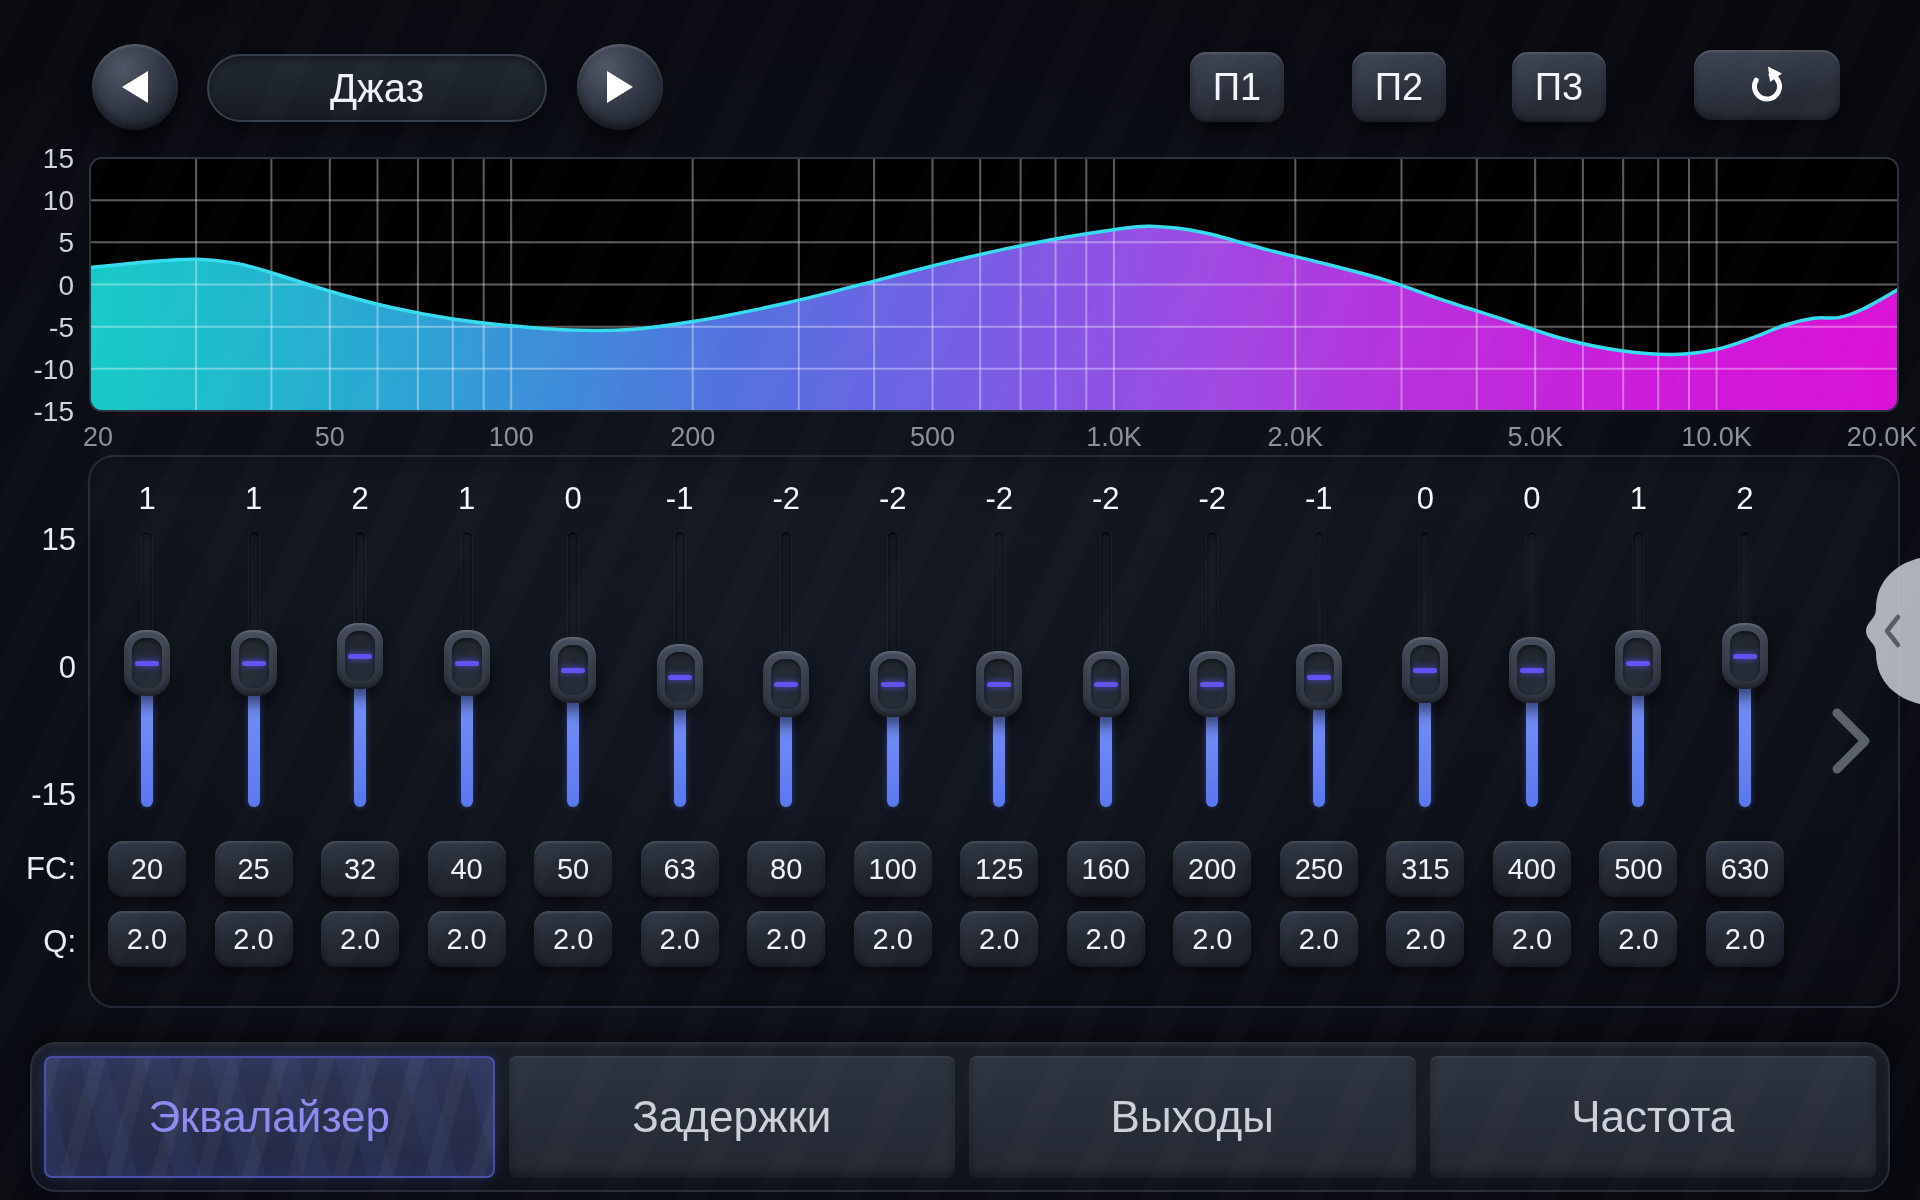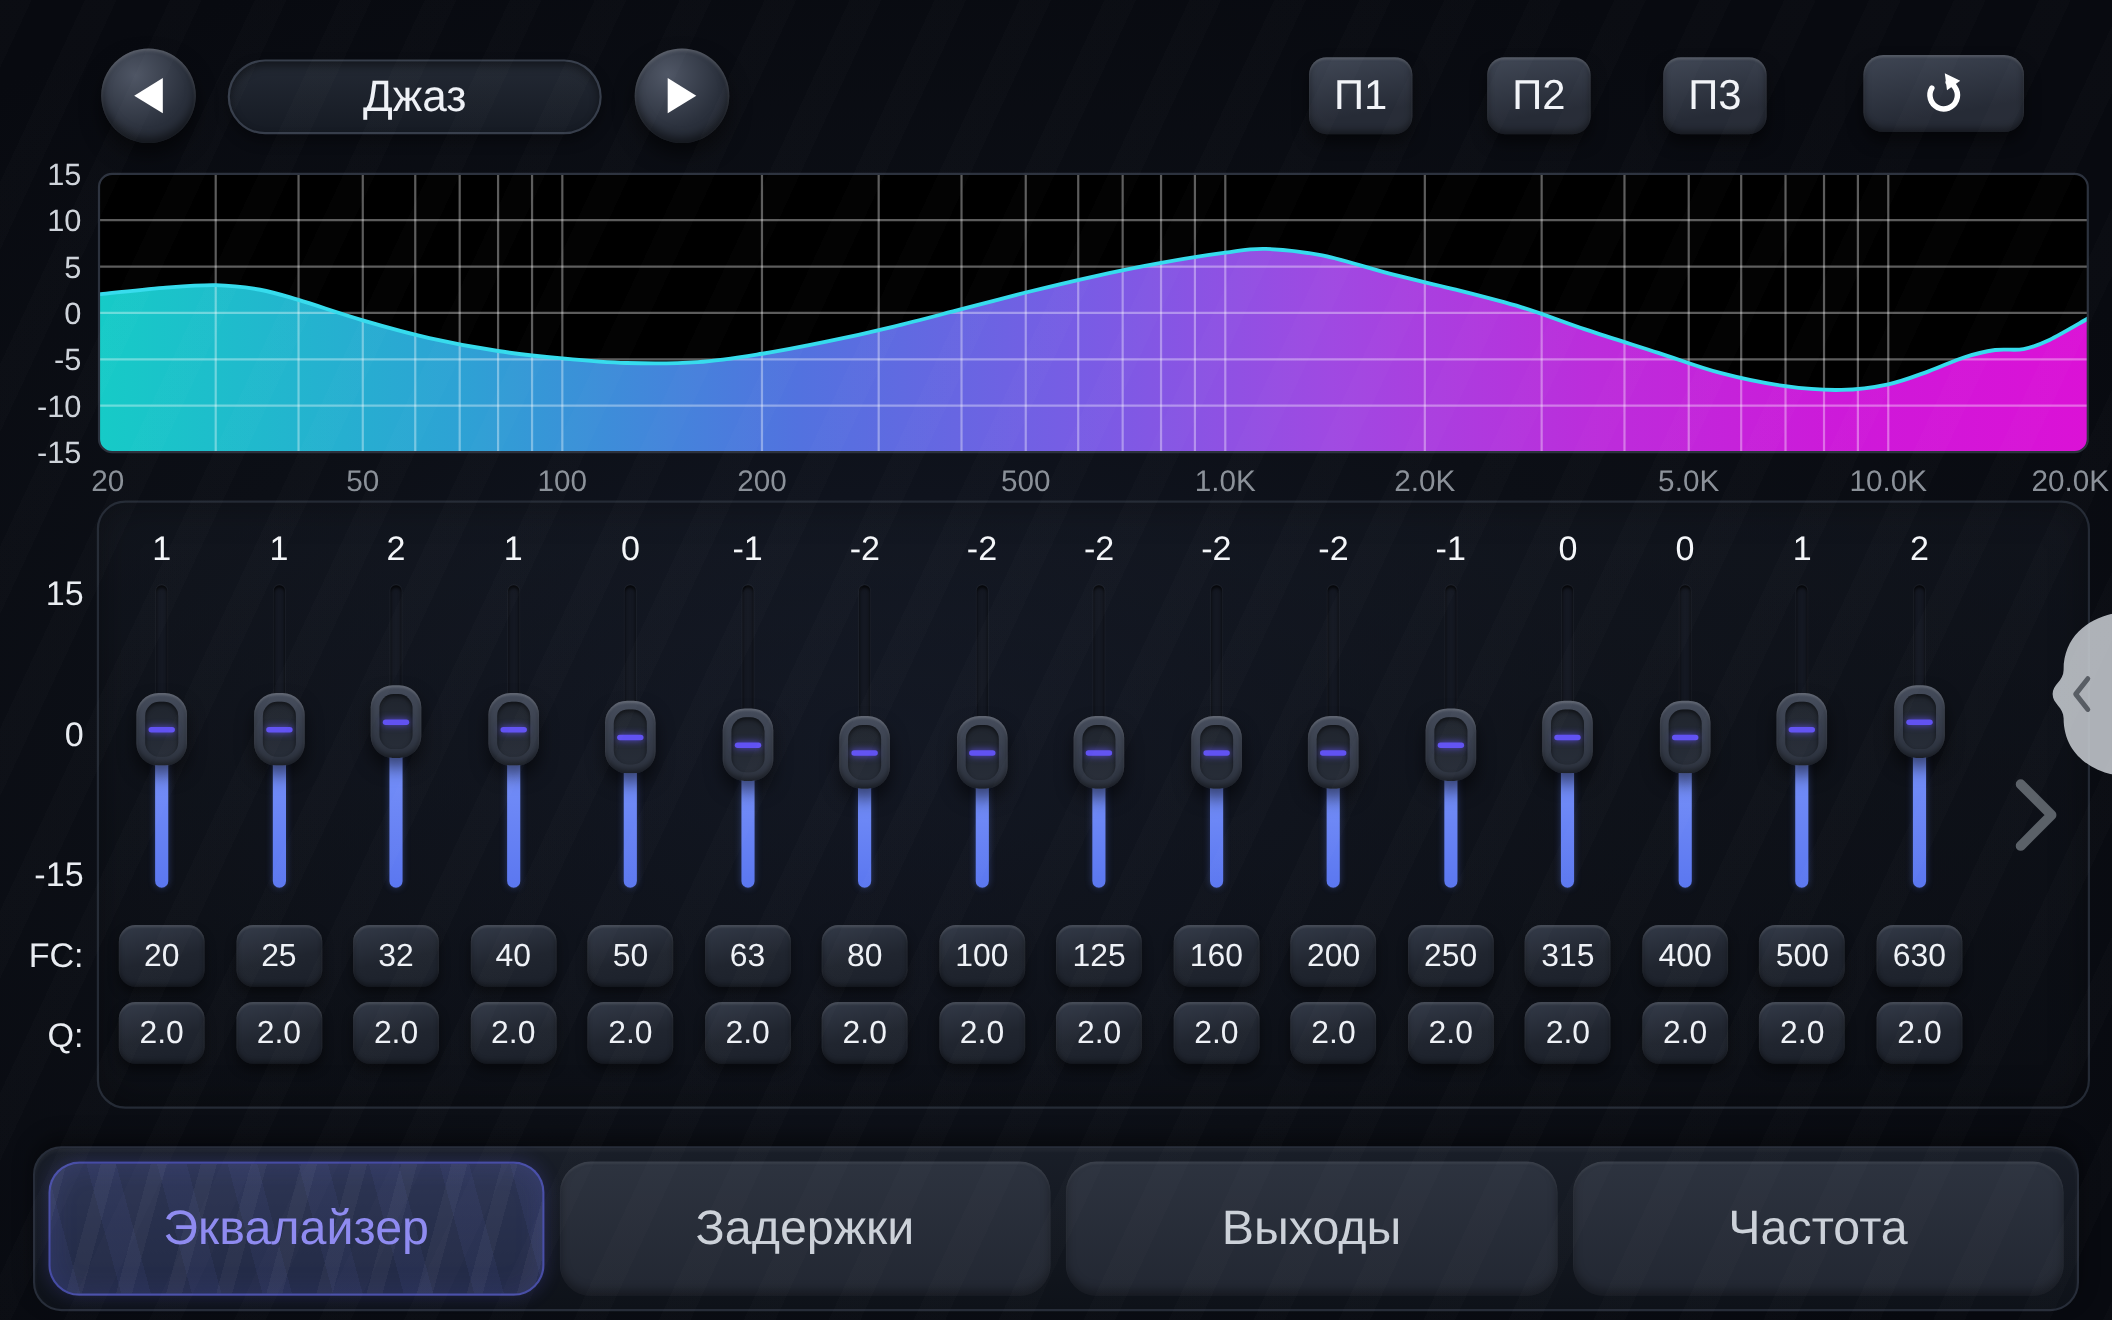--- a/index.html
+++ b/index.html
@@ -60,21 +60,21 @@
 
   
   #next-page{position:absolute;left:1828px;top:706px;cursor:pointer;}
   #drawer-handle{position:absolute;right:0;top:558px;cursor:pointer;}
 
   
   .tab-bar{position:absolute;left:30px;top:1042px;width:1860px;height:150px;border-radius:26px;box-sizing:border-box;
     background:linear-gradient(180deg,#191e28,#0e1219);border:2px solid #272d39;
     box-shadow:inset 0 2px 4px rgba(255,255,255,.05), 0 -8px 18px rgba(0,0,0,.4);
     display:flex;gap:14px;padding:12px;}
-  .tab{flex:1;border-radius:28px;display:flex;align-items:center;justify-content:center;cursor:pointer;
+  .tab{flex:1;border-radius:8px;display:flex;align-items:center;justify-content:center;cursor:pointer;
     font-size:44px;color:#ccd1d9;background:linear-gradient(180deg,#2d333f,#222732);box-sizing:border-box;
     box-shadow:inset 0 2px 2px rgba(255,255,255,.07), inset 0 -5px 9px rgba(0,0,0,.35);}
   .tab.active{background:linear-gradient(180deg,#2d3553,#222a45);border:2px solid rgba(100,103,242,.55);
     box-shadow:0 0 16px rgba(99,102,241,.22), inset 0 0 26px rgba(99,102,241,.14);
     color:#8f8bf0;position:relative;overflow:hidden;}
   .tab.active span{position:relative;z-index:2;}
   .tab.active::after{content:'';position:absolute;inset:0;z-index:1;
     background:repeating-linear-gradient(105deg, rgba(255,255,255,.035) 0 14px, rgba(0,0,0,0) 14px 44px),
                repeating-linear-gradient(75deg, rgba(125,135,255,.05) 0 26px, rgba(0,0,0,0) 26px 62px);}
 </style>

